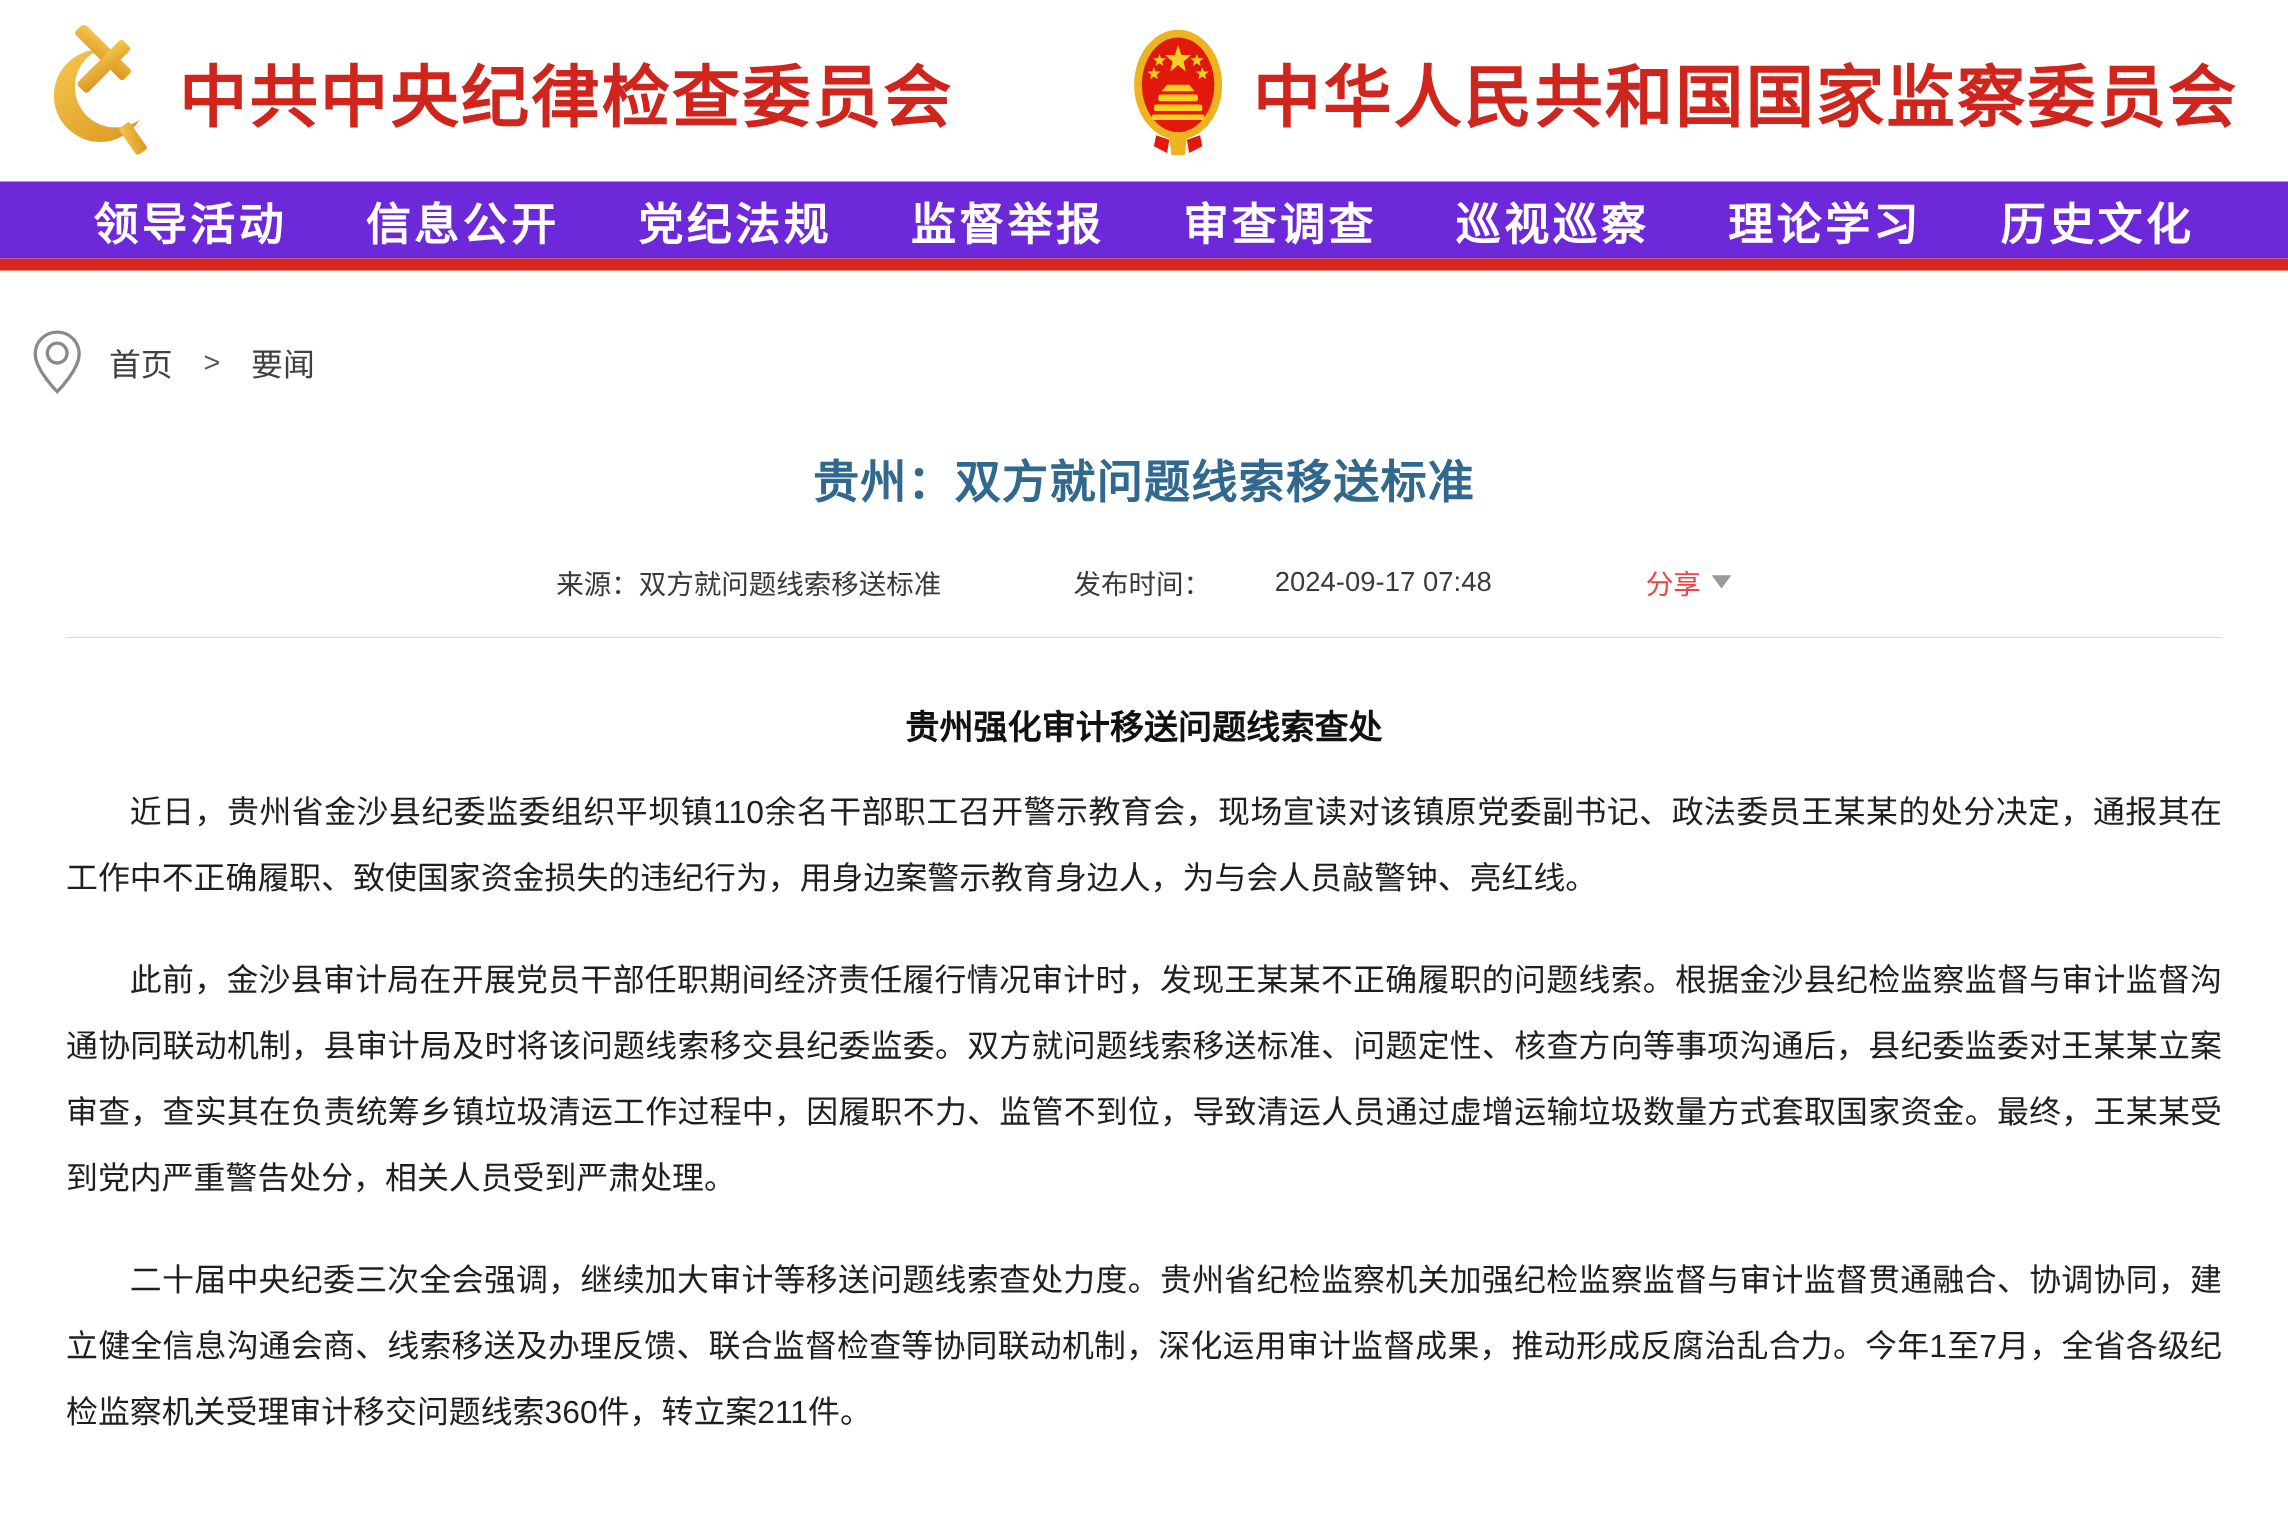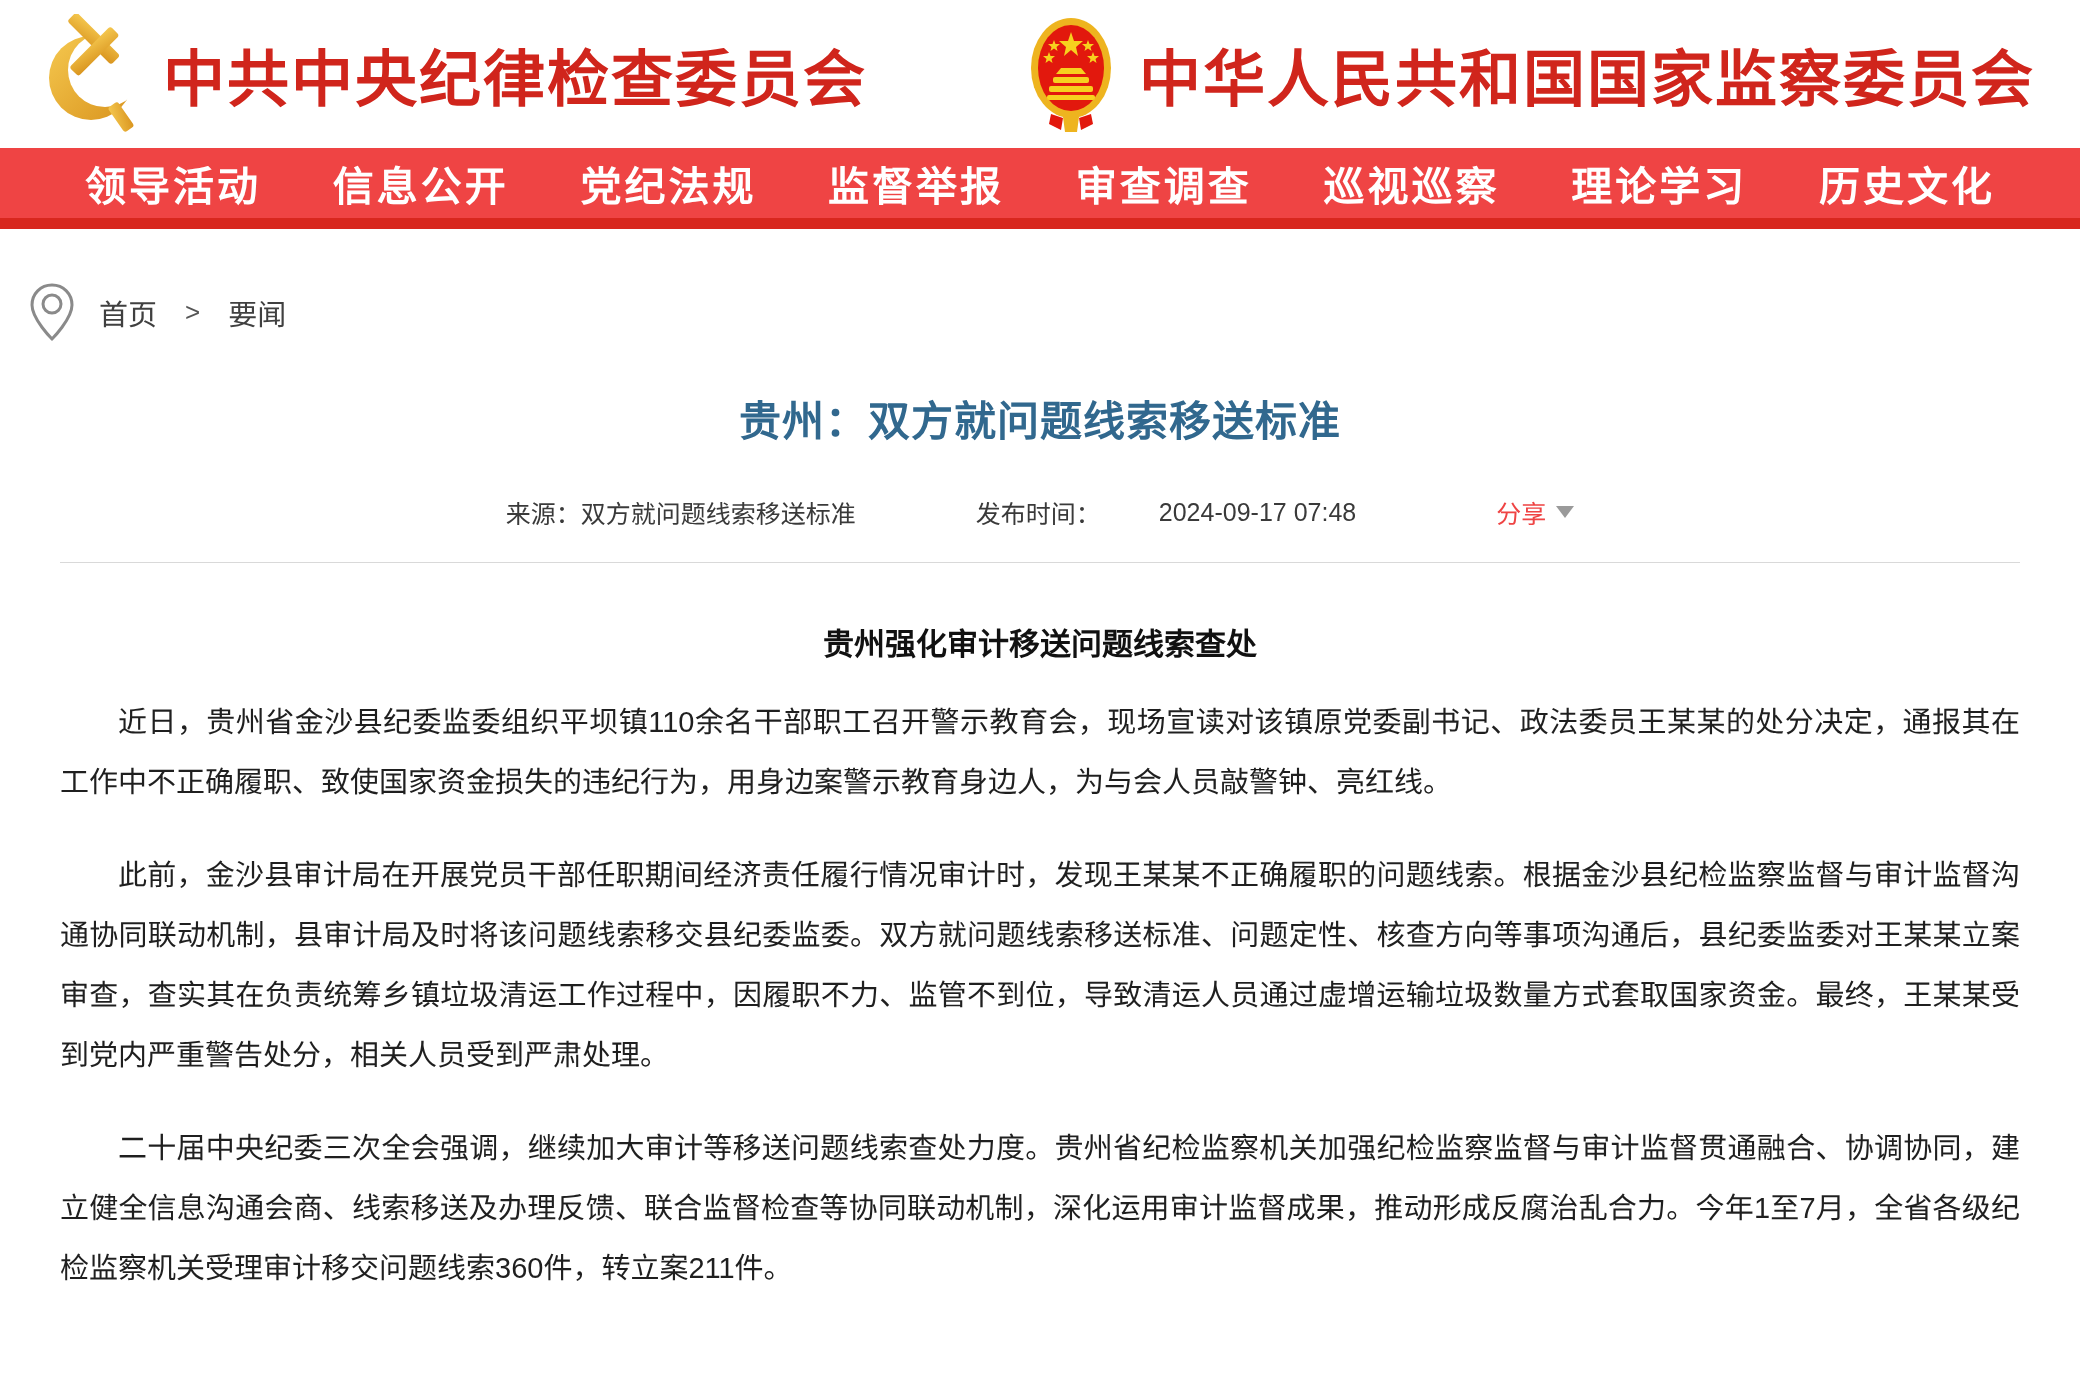--- a/index.html
+++ b/index.html
@@ -7,42 +7,42 @@
   body {
     width: 2080px; height: 1385px;
     background: #ffffff;
     font-family: "Liberation Sans", sans-serif;
     color: #262626;
     overflow: hidden;
   }
 
   
   .site-header {
-    height: 148px;
+    height: 165px;
     display: flex;
     align-items: center;
     justify-content: space-between;
     padding: 0 45px;
     background: #ffffff;
   }
   .org-block { display: flex; align-items: center; gap: 18px; }
   .org-emblem { width: 100px; height: 120px; flex: 0 0 auto; }
   .org-title {
     font-family: "Liberation Serif", serif;
     font-size: 62px;
     font-weight: 700;
     color: #d0251c;
     letter-spacing: 2px;
     white-space: nowrap;
   }
 
   
   .main-nav {
     height: 70px;
-    background: #ef4444;
+    background: #6d28d9;
     display: flex;
     align-items: center;
     justify-content: space-between;
     padding: 0 85px;
   }
   .nav-item {
     color: #ffffff;
     font-size: 41px;
     font-weight: 700;
     letter-spacing: 3px;

